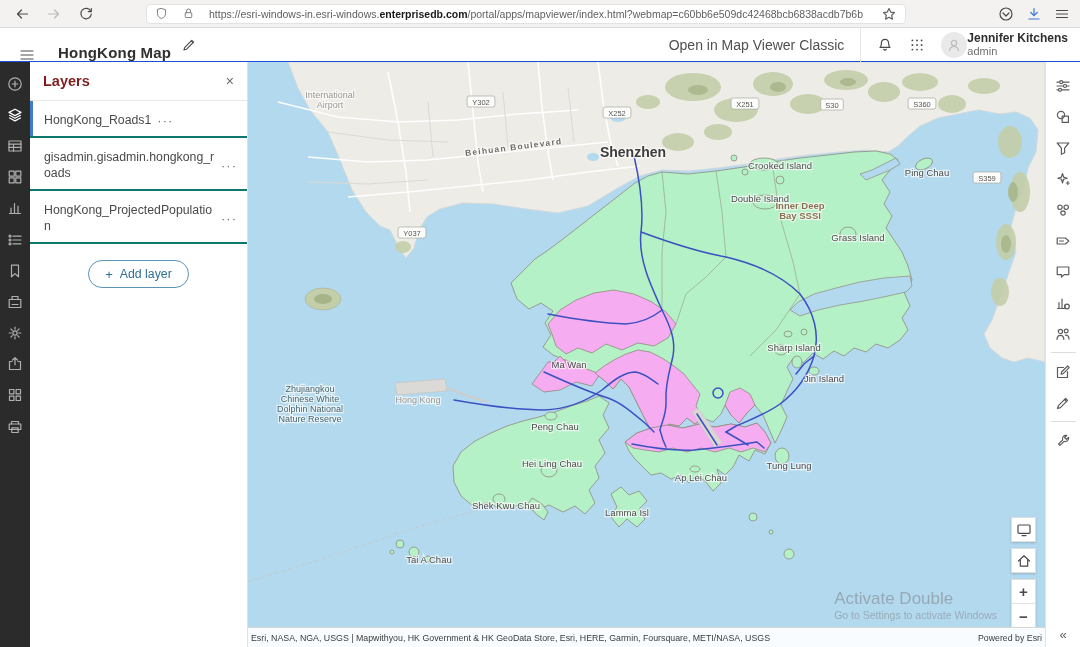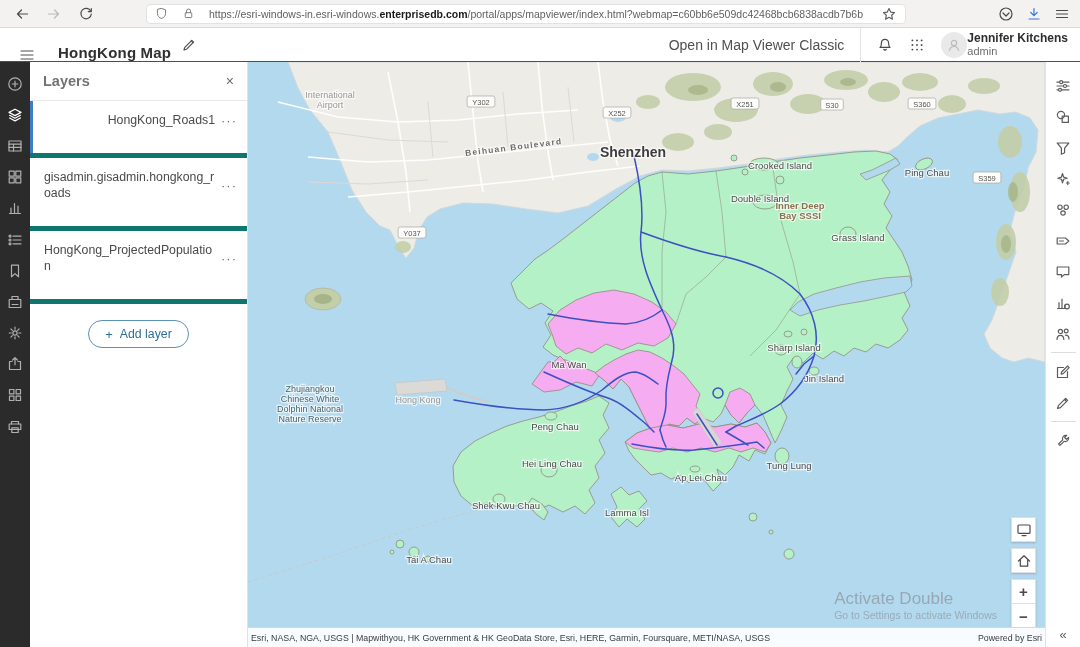--- a/index.html
+++ b/index.html
@@ -36,24 +36,24 @@
   .urole{font-size:11px;color:#6f6f6f;line-height:13px}
 
   
   .main{display:flex;height:585px}
   .left-rail{width:30px;background:#2b2b2b;display:flex;flex-direction:column;align-items:center;padding-top:6px;flex:0 0 30px}
   .rail-btn{width:22px;height:22px;margin:4.6px 0;display:flex;align-items:center;justify-content:center;color:#b0b0b0;cursor:pointer}
   .rail-btn.active{color:#ffffff}
 
   .layers-panel{width:218px;background:#fff;border-right:1px solid #e1e1e1;flex:0 0 218px;display:flex;flex-direction:column}
   .panel-head{display:flex;align-items:center;justify-content:space-between;padding:11px 13px;border-bottom:1px solid #e8e8e8}
-  .panel-title{font-size:14.5px;font-weight:bold;color:#737373}
+  .panel-title{font-size:14.5px;font-weight:bold;color:#7f1d1d}
   .panel-close{color:#6a6a6a;font-size:14px;cursor:pointer;line-height:1}
-  .layer-item{position:relative;display:flex;align-items:center;justify-content:flex-end;
-    padding:11px 10px 25px 14px;border-bottom:5px solid #0f766e;cursor:pointer}
+  .layer-item{position:relative;display:flex;align-items:center;justify-content:flex-start;
+    padding:11px 10px 8px 14px;border-bottom:2px solid #0f766e;cursor:pointer}
   .layer-item.selected::before{content:"";position:absolute;left:0;top:0;bottom:0;width:3px;background:#3f7ec7}
   .layer-name{font-size:12.3px;color:#4a4a4a;word-break:break-all;line-height:16px;padding-right:6px}
   .layer-menu{color:#6a6a6a;font-size:13px;letter-spacing:1px;cursor:pointer;flex:0 0 auto}
   .addlayer-row{display:flex;justify-content:center;padding-top:16px}
   .addlayer-btn{border:1px solid #5b93b8;color:#2e6e96;background:#fff;border-radius:15px;
     font-size:12.3px;padding:6px 16px;display:flex;align-items:center;gap:7px;cursor:pointer;font-family:inherit}
   .addlayer-btn .plus{font-size:13px;line-height:1;color:#2e6e96}
 
   .map-area{position:relative;flex:1;overflow:hidden;background:#b3d9ee}
   .map-svg{position:absolute;inset:0;width:100%;height:100%;display:block}

